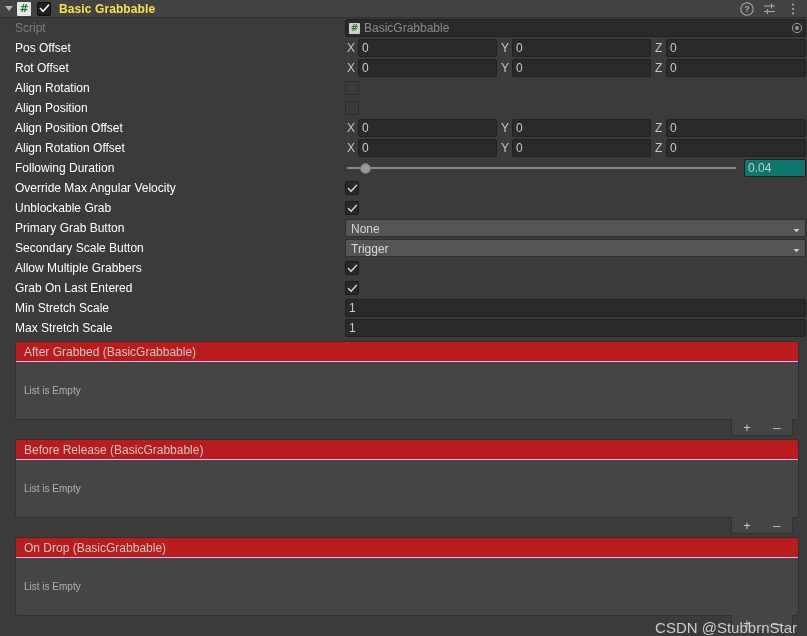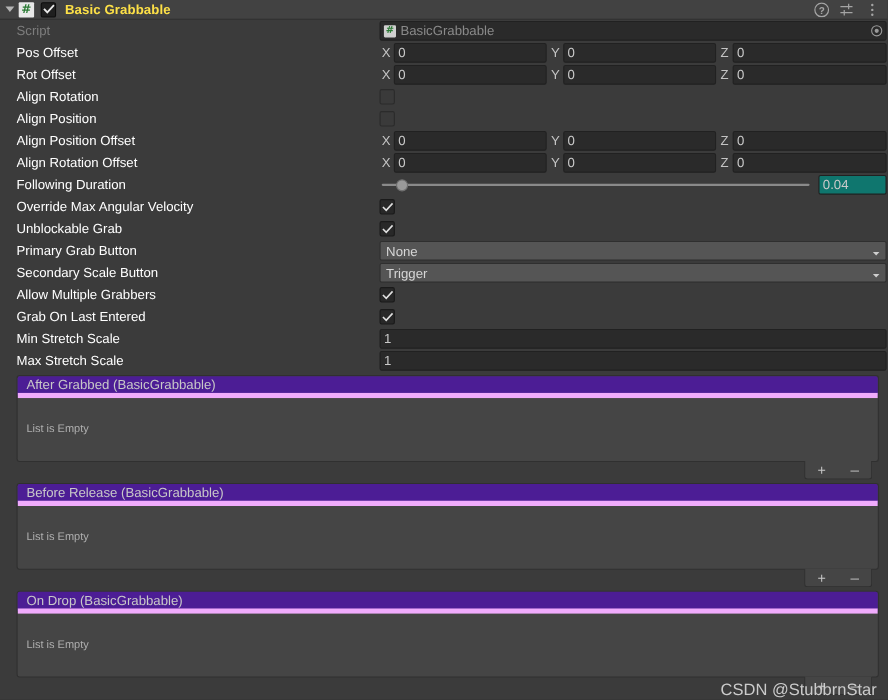--- a/index.html
+++ b/index.html
@@ -237,22 +237,22 @@
 
   
   .event-block { margin: 3px 8px 0 15px; position: relative; }
   .event-box {
     background: #454545;
     border: 1px solid #303030;
     border-radius: 3px;
   }
   .event-box .ev-head {
     height: 20px;
-    background: #4c1d95;
-    border-bottom: 5px solid #f0abfc;
+    background: #b91c1c;
+    border-bottom: 1px solid #f0abfc;
     border-radius: 2px 2px 0 0;
     display: flex;
     align-items: center;
     padding-left: 8px;
     font-size: 12px;
     color: #c8c8c8;
   }
   .event-box .ev-body {
     height: 57px;
     display: flex;

